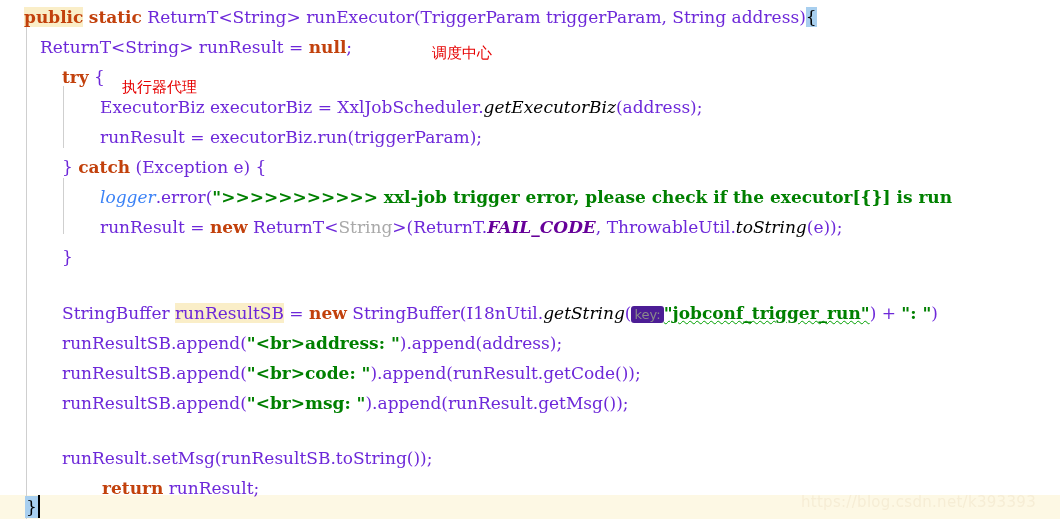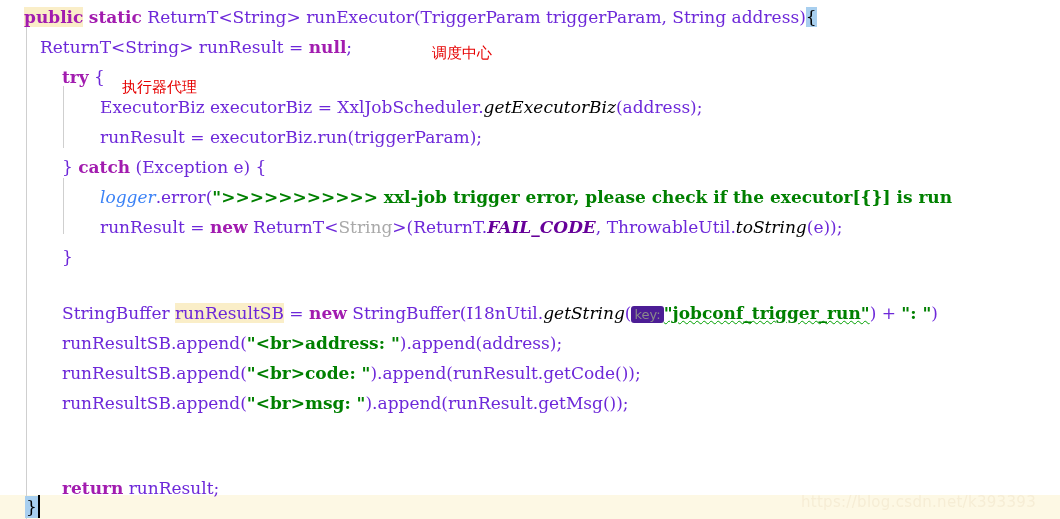--- a/index.html
+++ b/index.html
@@ -40,21 +40,21 @@
     line-height:30px;
     white-space:pre;
     font-family:"DejaVu Serif","Liberation Serif",serif;
     font-size:17px;
     color:#000000;
     letter-spacing:0px;
   }
   .code{white-space:pre;}
 
   
-  .kw{color:#a21caf;font-weight:bold;}
+  .kw{color:#c2410c;font-weight:bold;}
   .str{color:#008000;font-weight:bold;}
   .gen{color:#a9a9a9;}
   .fld{color:#660099;font-weight:bold;font-style:italic;}
   .fld-plain{color:#3b82f6;font-style:italic;}
   .mth{color:#000000;font-style:italic;}
   .plain{color:#6d28d9;}
   .hl-ident{background:#faeec8;}
   .brk{background:#a8cfef;}
   .wavy{
     text-decoration:underline;
@@ -143,22 +143,23 @@
   <div class="line" style="top:298px;"><span class="code" style="padding-left:62px;"><span class="plain">StringBuffer </span><span class="plain hl-ident">runResultSB</span><span class="plain"> = </span><span class="kw">new</span><span class="plain"> StringBuffer(I18nUtil.</span><span class="mth">getString</span><span class="plain">(</span><span class="hint">key:</span><span class="str wavy">"jobconf_trigger_run"</span><span class="plain">) + </span><span class="str">": "</span><span class="plain">)</span></span></div>
 
   <div class="line" style="top:328px;"><span class="code" style="padding-left:62px;"><span class="plain">runResultSB.append(</span><span class="str">"&lt;br&gt;address: "</span><span class="plain">).append(address);</span></span></div>
 
   <div class="line" style="top:358px;"><span class="code" style="padding-left:62px;"><span class="plain">runResultSB.append(</span><span class="str">"&lt;br&gt;code: "</span><span class="plain">).append(runResult.getCode());</span></span></div>
 
   <div class="line" style="top:388px;"><span class="code" style="padding-left:62px;"><span class="plain">runResultSB.append(</span><span class="str">"&lt;br&gt;msg: "</span><span class="plain">).append(runResult.getMsg());</span></span></div>
 
   <div class="line" style="top:418px;"></div>
 
+  <div class="line" style="top:443px;"><span class="code" style="padding-left:62px;"><span class="plain">runResult.setMsg(runResultSB.toString());</span></span></div>
 
-  <div class="line" style="top:473px;"><span class="code" style="padding-left:62px;"><span class="kw">return</span><span class="plain"> runResult;</span></span></div>
+  <div class="line" style="top:473px;"><span class="code" style="padding-left:62px;margin-left:40px;"><span class="kw">return</span><span class="plain"> runResult;</span></span></div>
 
   <div id="brace-bottom">}</div>
   <div id="caret"></div>
 
   <div class="annot" id="annot-scheduler">调度中心</div>
   <div class="annot" id="annot-proxy">执行器代理</div>
 
   <div id="watermark">https://blog.csdn.net/k393393</div>
 
 </div>

